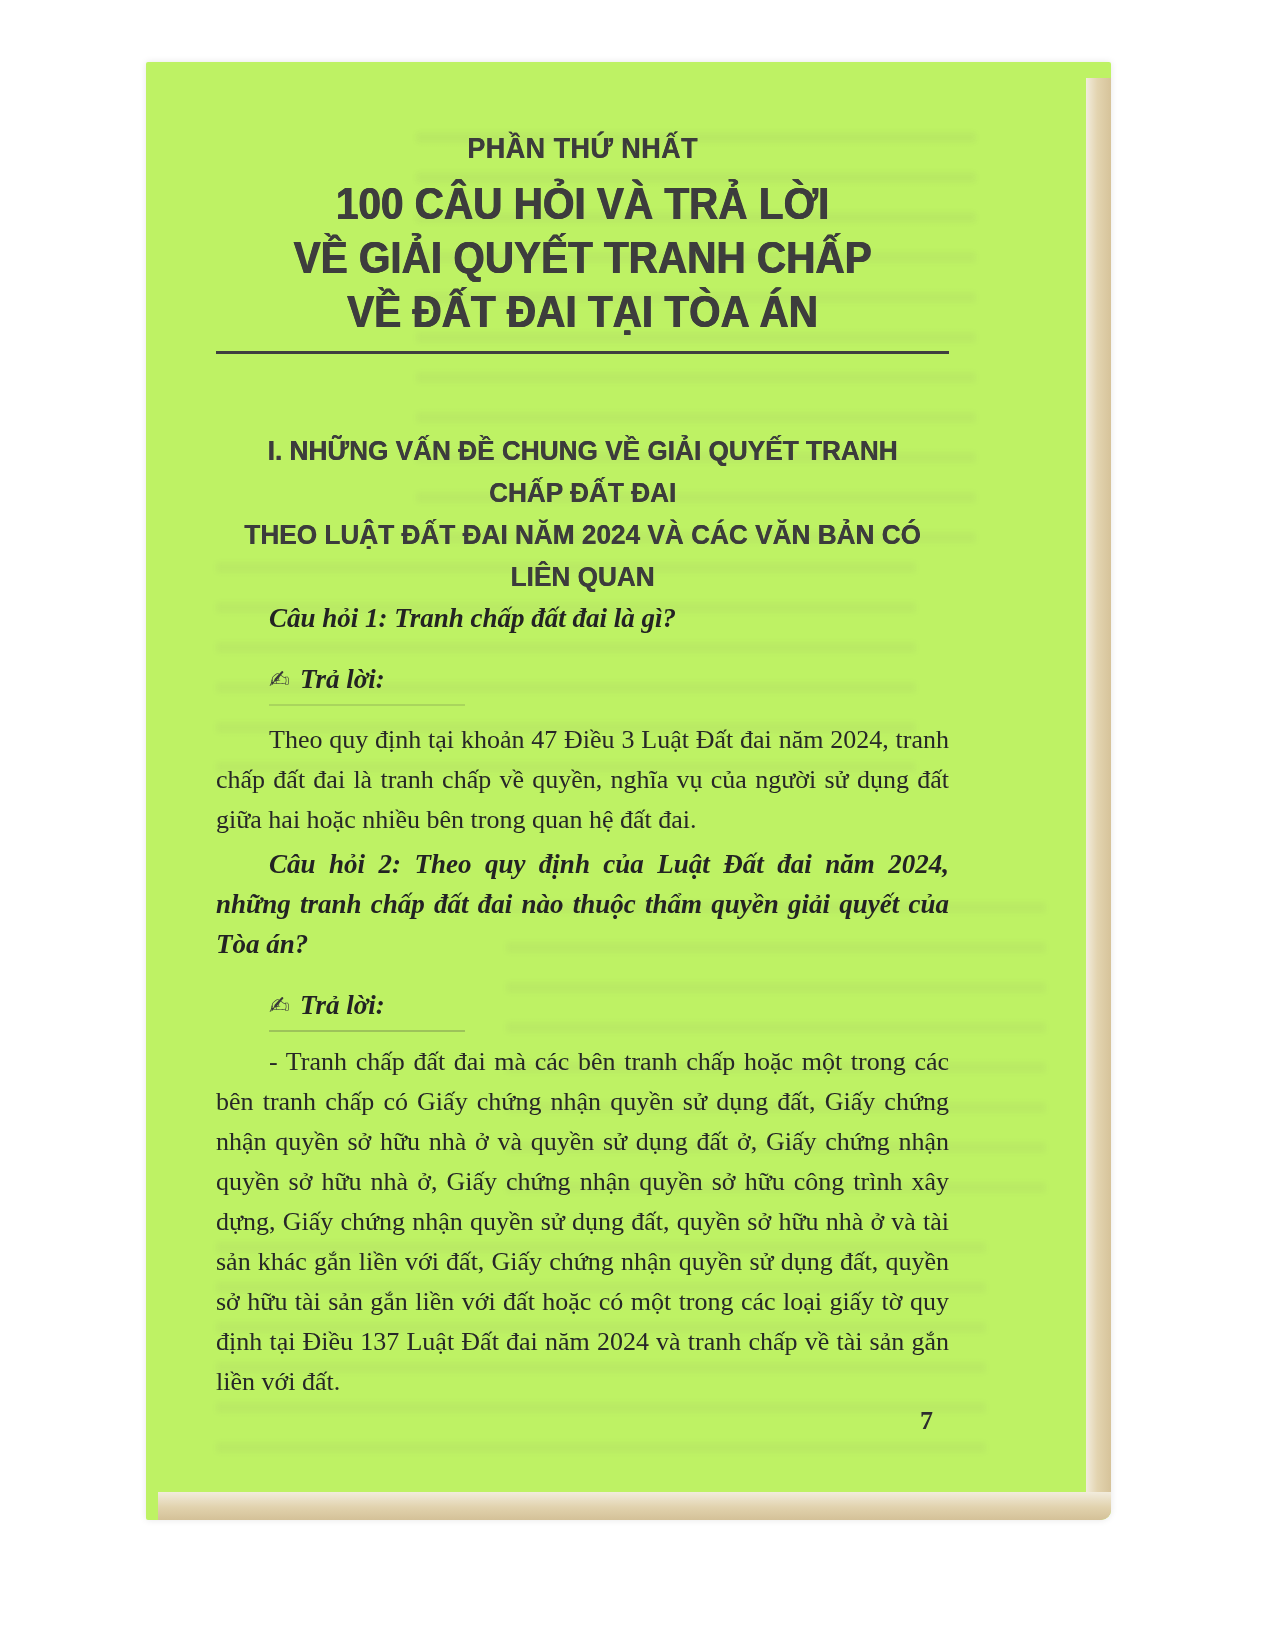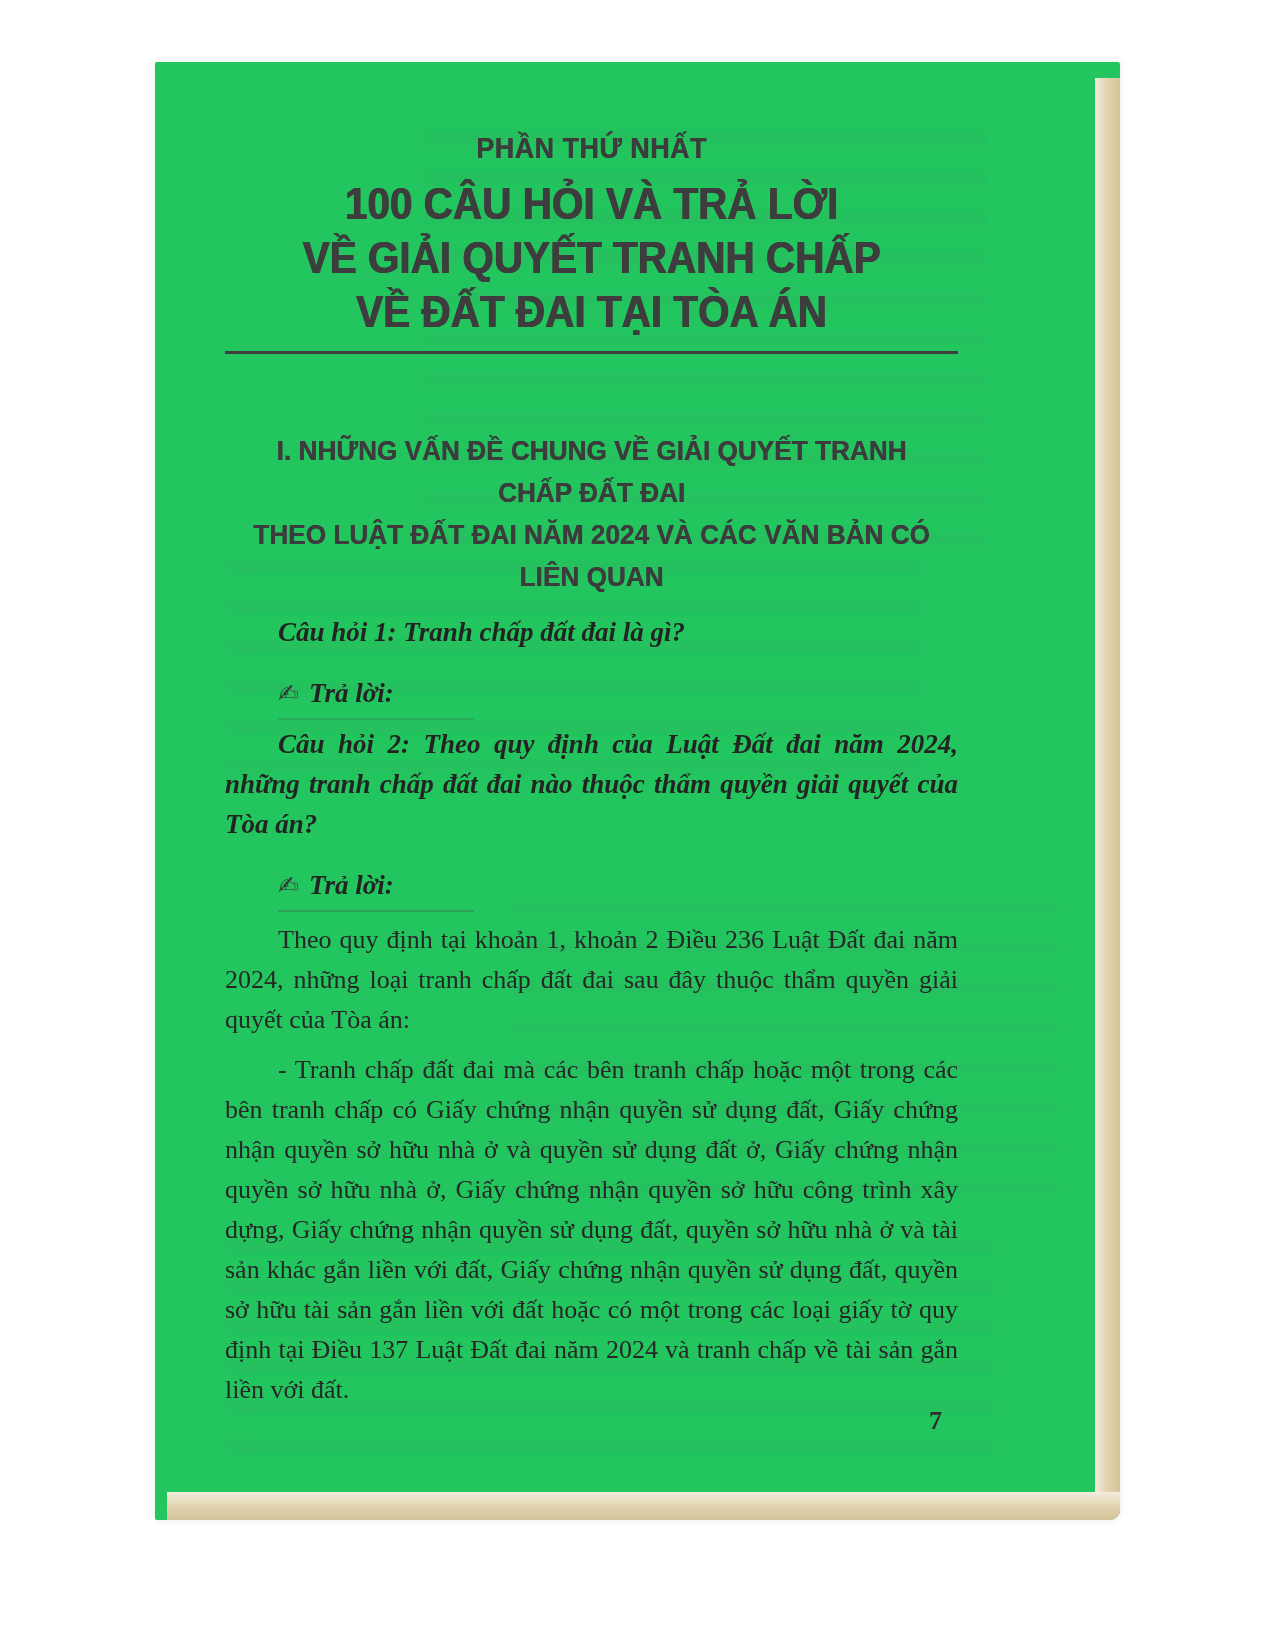--- a/index.html
+++ b/index.html
@@ -6,23 +6,23 @@
   html, body {
     width:1275px; height:1650px;
     background:#ffffff;
     font-family:"Liberation Serif","DejaVu Serif",serif;
     color:#2b2b2b;
   }
   body { position:relative; overflow:hidden; }
 
   
   .scan {
-    position:absolute; left:155px; top:62px;
+    position:absolute; left:146px; top:62px;
     width:965px; height:1458px;
-    background:#22c55e;
+    background:#bef264;
     border-radius:2px 2px 10px 2px;
     box-shadow:0 0 7px rgba(0,0,0,0.10);
     overflow:hidden;
   }
   .edge-right {
     position:absolute; top:16px; right:0; width:25px; height:calc(100% - 16px);
     background:linear-gradient(to right,#f2ecdd 0%,#e3d4b0 45%,#d6c39a 100%);
     border-radius:0 0 10px 0;
   }
   .edge-bottom {
@@ -78,21 +78,21 @@
     transform:scaleX(.97);
     text-shadow:.4px 0 currentColor;
   }
   .section-heading span { display:block; }
 
   .question {
     font-weight:bold; font-style:italic;
     font-size:27px; line-height:40px;
     color:#232323; text-align:justify; text-indent:53px;
   }
-  .q1 { margin-top:14px; }
+  .q1 { }
   .q2 { margin-top:4px; }
 
   .answer-row {
     margin-top:21px; padding-left:53px;
     font-weight:bold; font-style:italic;
     font-size:27px; line-height:40px; color:#232323;
   }
   .pen {
     font-family:"DejaVu Sans",sans-serif;
     font-style:normal; font-weight:normal;
@@ -141,29 +141,29 @@
       <span>THEO LUẬT ĐẤT ĐAI NĂM 2024 VÀ CÁC VĂN BẢN CÓ LIÊN QUAN</span>
     </h2>
 
     <p class="question q1">Câu hỏi 1: Tranh chấp đất đai là gì?</p>
 
     <div class="answer-row">
       <span class="pen">✍</span><span>Trả lời:</span>
       <div class="faint-line"></div>
     </div>
 
+    <p class="body-para a1">Theo quy định tại khoản 47 Điều 3 Luật Đất đai năm 2024, tranh chấp đất đai là tranh chấp về quyền, nghĩa vụ của người sử dụng đất giữa hai hoặc nhiều bên trong quan hệ đất đai.</p>
 
     <p class="question q2">Câu hỏi 2: Theo quy định của Luật Đất đai năm 2024, những tranh chấp đất đai nào thuộc thẩm quyền giải quyết của Tòa án?</p>
 
     <div class="answer-row">
       <span class="pen">✍</span><span>Trả lời:</span>
       <div class="faint-line strong"></div>
     </div>
 
-    <p class="body-para a2-intro">Theo quy định tại khoản 1, khoản 2 Điều 236 Luật Đất đai năm 2024, những loại tranh chấp đất đai sau đây thuộc thẩm quyền giải quyết của Tòa án:</p>
 
     <p class="body-para a2-item">- Tranh chấp đất đai mà các bên tranh chấp hoặc một trong các bên tranh chấp có Giấy chứng nhận quyền sử dụng đất, Giấy chứng nhận quyền sở hữu nhà ở và quyền sử dụng đất ở, Giấy chứng nhận quyền sở hữu nhà ở, Giấy chứng nhận quyền sở hữu công trình xây dựng, Giấy chứng nhận quyền sử dụng đất, quyền sở hữu nhà ở và tài sản khác gắn liền với đất, Giấy chứng nhận quyền sử dụng đất, quyền sở hữu tài sản gắn liền với đất hoặc có một trong các loại giấy tờ quy định tại Điều 137 Luật Đất đai năm 2024 và tranh chấp về tài sản gắn liền với đất.</p>
 
   </div>
 
   <div class="page-number">7</div>
 
   <div class="edge-right"></div>
   <div class="edge-bottom"></div>
 

